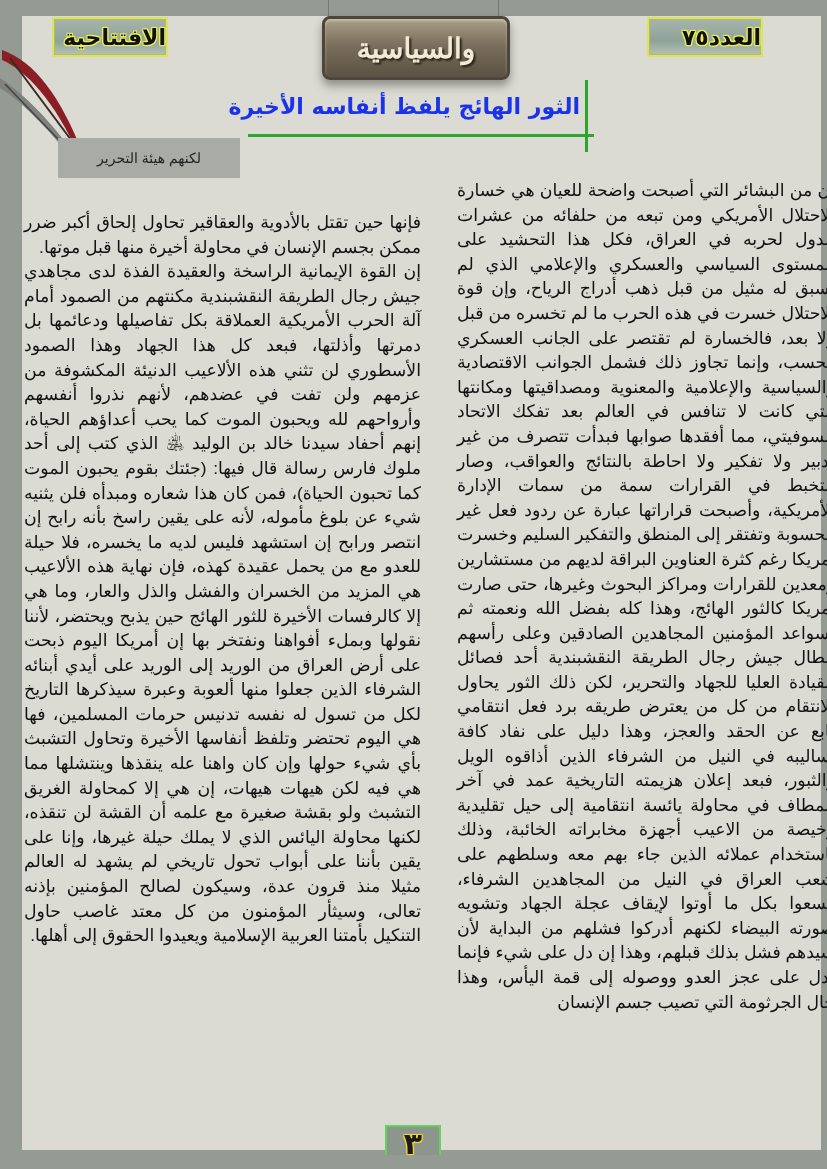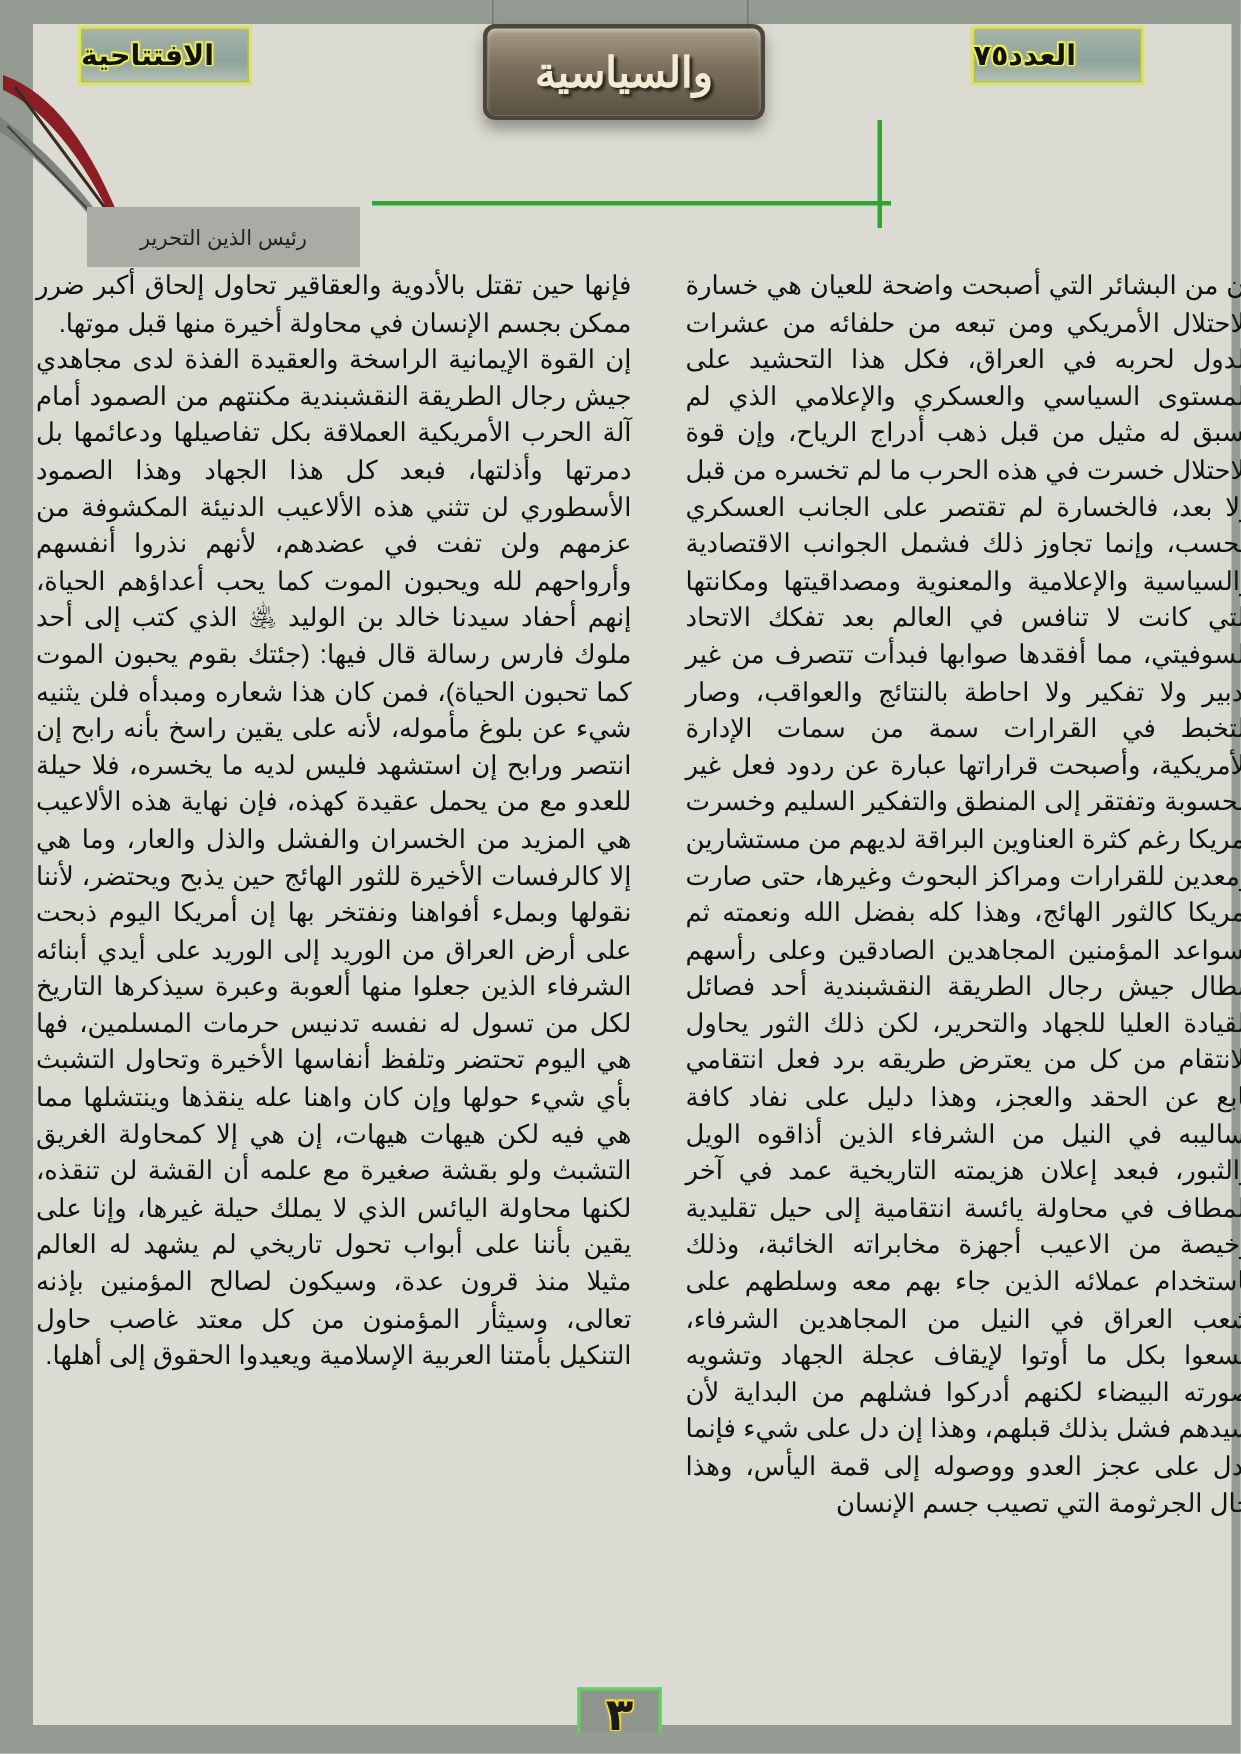--- a/index.html
+++ b/index.html
@@ -17,22 +17,22 @@
   }
   .hanger-l, .hanger-r {
     position:absolute; top:0; width:1px; height:20px; background:#777;
   }
   .hanger-l { left:328px; } .hanger-r { left:498px; }
 
   .badge {
     position:absolute; top:17px; height:36px;
     background:linear-gradient(#a7b4ab, #8ea39a 60%, #b7c1b5);
     border:2px solid #d9e26b; box-shadow:0 0 0 1px #b8c04a inset;
-    display:flex; align-items:center; justify-content:flex-end;
-    font-family:"DejaVu Sans", sans-serif; font-weight:bold; font-size:19px;
+    display:flex; align-items:center; justify-content:flex-start;
+    font-family:"DejaVu Sans", sans-serif; font-weight:bold; font-size:22px;
     color:#111;
     text-shadow: 0 0 2px #f2f55a, 0 0 3px #f2f55a, 1px 1px 0 #e8ec55, -1px -1px 0 #e8ec55, 1px -1px 0 #e8ec55, -1px 1px 0 #e8ec55;
   }
   .badge-left { left:52px; width:112px; }
   .badge-right { left:647px; width:112px; }
 
   .logo {
     position:absolute; left:322px; top:16px; width:182px; height:58px;
     background:linear-gradient(#a89d86, #7a6f5c 45%, #5b5142);
     border:3px solid #4e463a; border-radius:8px;
@@ -69,21 +69,21 @@
   }
 
   .col {
     position:absolute; top:178px;
     font-family:"Liberation Sans", sans-serif; font-size:17.3px;
     line-height:24.6px; color:#111; text-align:justify;
     text-align-last:right;
   }
   .col p { margin:0; }
   .col-right { left:432px; width:378px;margin-left:25px; }
-  .col-left { left:24px; width:397px; }
+  .col-left { left:24px; width:397px;margin-top:32px; }
 
   .page-num {
     position:absolute; left:385px; top:1125px; width:52px; height:28px;
     background:#8d958d; border:2px solid #5ed35e; border-bottom:none;
     display:flex; justify-content:center;
   }
   .page-num span {
     font-family:"DejaVu Sans", sans-serif; font-weight:bold; font-size:30px;
     color:#1a1a1a; line-height:34px;
     text-shadow: 1px 1px 0 #f1d63a, -1px -1px 0 #f1d63a, 1px -1px 0 #f1d63a, -1px 1px 0 #f1d63a, 0 0 3px #f1d63a;
@@ -112,24 +112,25 @@
 <svg class="feather" viewBox="0 0 110 130">
   <path d="M2 20 C 25 30, 55 60, 80 118 L 84 116 C 60 55, 35 22, 2 10 Z" fill="#8a1e24"></path>
   <path d="M0 48 C 20 60, 45 85, 75 122 L 78 119 C 50 80, 25 55, 0 38 Z" fill="#7f827d"></path>
   <line x1="10" y1="18" x2="92" y2="128" stroke="#3a2a20" stroke-width="2"></line>
   <line x1="5" y1="44" x2="88" y2="130" stroke="#444" stroke-width="1.5"></line>
 </svg>
 
 <div class="title-wrap">
   <div class="title-vline"></div>
   <div class="title-hline"></div>
+  <div class="title-text">الثور الهائج يلفظ أنفاسه الأخيرة</div>
 </div>
 
 <div class="author-box">
-  <span>رئيس الذين التحرير</span>
+  <span>لكنهم هيئة التحرير</span>
 </div>
 
 <div class="col col-right">
   <p>إن من البشائر التي أصبحت واضحة للعيان هي خسارة الاحتلال الأمريكي ومن تبعه من حلفائه من عشرات الدول لحربه في العراق، فكل هذا التحشيد على المستوى السياسي والعسكري والإعلامي الذي لم يسبق له مثيل من قبل ذهب أدراج الرياح، وإن قوة الاحتلال خسرت في هذه الحرب ما لم تخسره من قبل ولا بعد، فالخسارة لم تقتصر على الجانب العسكري فحسب، وإنما تجاوز ذلك فشمل الجوانب الاقتصادية والسياسية والإعلامية والمعنوية ومصداقيتها ومكانتها التي كانت لا تنافس في العالم بعد تفكك الاتحاد السوفيتي، مما أفقدها صوابها فبدأت تتصرف من غير تدبير ولا تفكير ولا احاطة بالنتائج والعواقب، وصار التخبط في القرارات سمة من سمات الإدارة الأمريكية، وأصبحت قراراتها عبارة عن ردود فعل غير محسوبة وتفتقر إلى المنطق والتفكير السليم وخسرت أمريكا رغم كثرة العناوين البراقة لديهم من مستشارين ومعدين للقرارات ومراكز البحوث وغيرها، حتى صارت أمريكا كالثور الهائج، وهذا كله بفضل الله ونعمته ثم بسواعد المؤمنين المجاهدين الصادقين وعلى رأسهم أبطال جيش رجال الطريقة النقشبندية أحد فصائل القيادة العليا للجهاد والتحرير، لكن ذلك الثور يحاول الانتقام من كل من يعترض طريقه برد فعل انتقامي نابع عن الحقد والعجز، وهذا دليل على نفاد كافة أساليبه في النيل من الشرفاء الذين أذاقوه الويل والثبور، فبعد إعلان هزيمته التاريخية عمد في آخر المطاف في محاولة يائسة انتقامية إلى حيل تقليدية رخيصة من الاعيب أجهزة مخابراته الخائبة، وذلك باستخدام عملائه الذين جاء بهم معه وسلطهم على شعب العراق في النيل من المجاهدين الشرفاء، فسعوا بكل ما أوتوا لإيقاف عجلة الجهاد وتشويه صورته البيضاء لكنهم أدركوا فشلهم من البداية لأن سيدهم فشل بذلك قبلهم، وهذا إن دل على شيء فإنما يدل على عجز العدو ووصوله إلى قمة اليأس، وهذا حال الجرثومة التي تصيب جسم الإنسان</p>
 </div>
 
 <div class="col col-left">
   <p>فإنها حين تقتل بالأدوية والعقاقير تحاول إلحاق أكبر ضرر ممكن بجسم الإنسان في محاولة أخيرة منها قبل موتها.</p>
   <p>إن القوة الإيمانية الراسخة والعقيدة الفذة لدى مجاهدي جيش رجال الطريقة النقشبندية مكنتهم من الصمود أمام آلة الحرب الأمريكية العملاقة بكل تفاصيلها ودعائمها بل دمرتها وأذلتها، فبعد كل هذا الجهاد وهذا الصمود الأسطوري لن تثني هذه الألاعيب الدنيئة المكشوفة من عزمهم ولن تفت في عضدهم، لأنهم نذروا أنفسهم وأرواحهم لله ويحبون الموت كما يحب أعداؤهم الحياة، إنهم أحفاد سيدنا خالد بن الوليد ﵁ الذي كتب إلى أحد ملوك فارس رسالة قال فيها: (جئتك بقوم يحبون الموت كما تحبون الحياة)، فمن كان هذا شعاره ومبدأه فلن يثنيه شيء عن بلوغ مأموله، لأنه على يقين راسخ بأنه رابح إن انتصر ورابح إن استشهد فليس لديه ما يخسره، فلا حيلة للعدو مع من يحمل عقيدة كهذه، فإن نهاية هذه الألاعيب هي المزيد من الخسران والفشل والذل والعار، وما هي إلا كالرفسات الأخيرة للثور الهائج حين يذبح ويحتضر، لأننا نقولها وبملء أفواهنا ونفتخر بها إن أمريكا اليوم ذبحت على أرض العراق من الوريد إلى الوريد على أيدي أبنائه الشرفاء الذين جعلوا منها ألعوبة وعبرة سيذكرها التاريخ لكل من تسول له نفسه تدنيس حرمات المسلمين، فها هي اليوم تحتضر وتلفظ أنفاسها الأخيرة وتحاول التشبث بأي شيء حولها وإن كان واهنا عله ينقذها وينتشلها مما هي فيه لكن هيهات هيهات، إن هي إلا كمحاولة الغريق التشبث ولو بقشة صغيرة مع علمه أن القشة لن تنقذه، لكنها محاولة اليائس الذي لا يملك حيلة غيرها، وإنا على يقين بأننا على أبواب تحول تاريخي لم يشهد له العالم مثيلا منذ قرون عدة، وسيكون لصالح المؤمنين بإذنه تعالى، وسيثأر المؤمنون من كل معتد غاصب حاول التنكيل بأمتنا العربية الإسلامية ويعيدوا الحقوق إلى أهلها.</p>
 </div>

